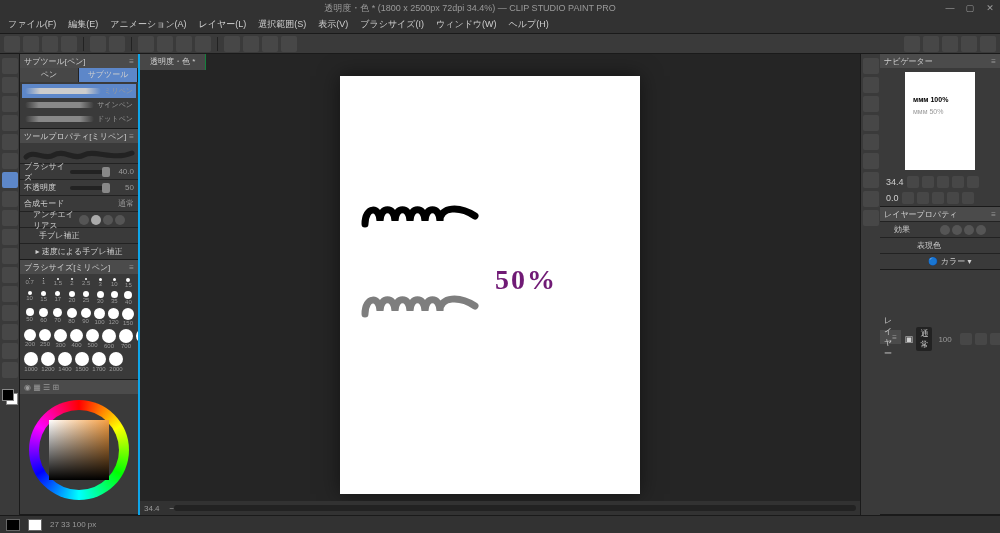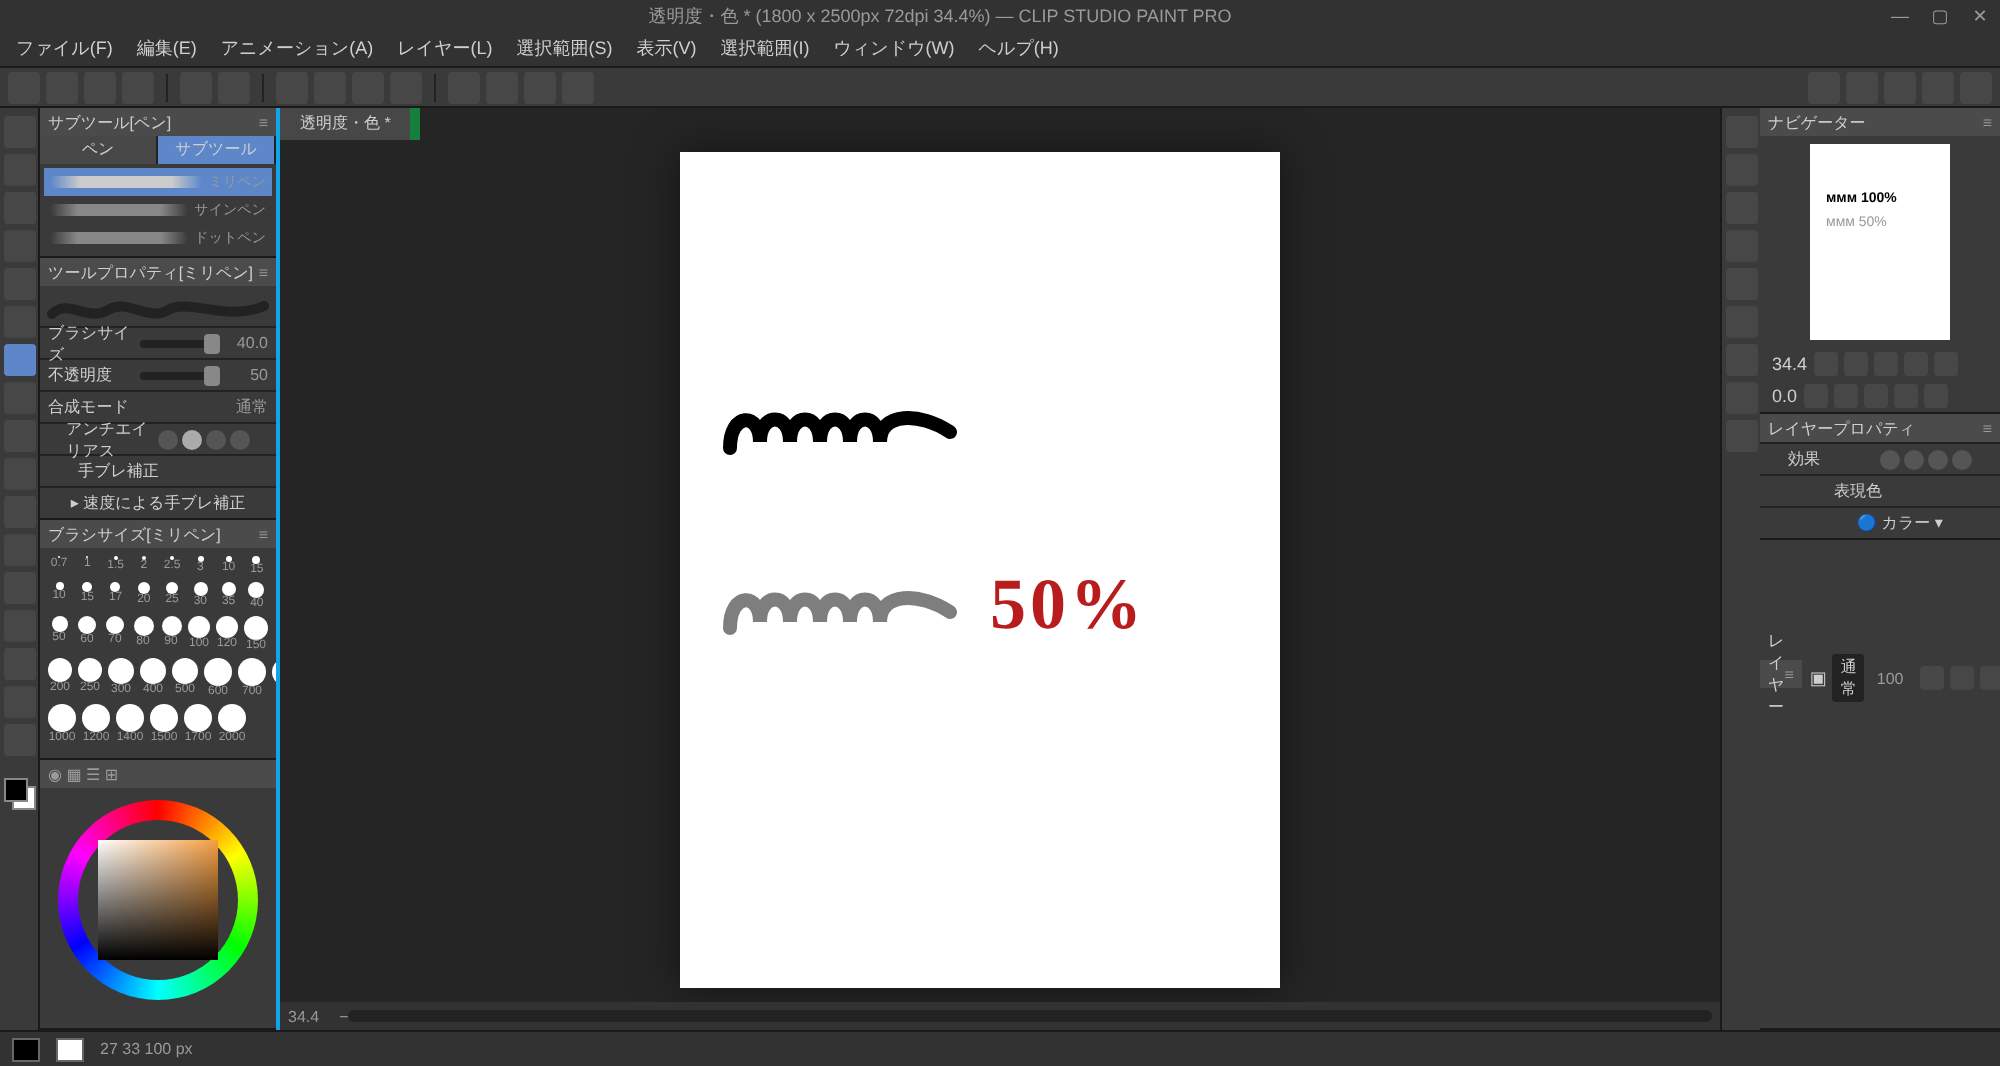--- a/index.html
+++ b/index.html
@@ -49,21 +49,21 @@
   .sizes{padding:4px;}
   .srow{display:flex;gap:3px;margin-bottom:3px;}
   .sdot{width:14px;text-align:center;}
   .sdot .d{width:var(--d);height:var(--d);background:#fff;border-radius:50%;margin:0 auto;}
   .slbl{font-size:6px;color:var(--text-dim);text-align:center;}
   .colorwheel{position:relative;width:110px;height:105px;margin:4px auto;}
   .cwheel{width:100px;height:100px;border-radius:50%;background:conic-gradient(red,yellow,lime,cyan,blue,magenta,red);position:absolute;top:2px;left:5px;}
   .cwheel::after{content:"";position:absolute;inset:10px;border-radius:50%;background:var(--bg2);}
   .csq{position:absolute;top:22px;left:25px;width:60px;height:60px;background:linear-gradient(to top,#000,transparent),linear-gradient(to right,#fff,#f59e42);}
   .canvas-area{flex:1;background:#252525;position:relative;overflow:hidden;}
-  .doc-tab{position:absolute;top:0;left:0;height:16px;background:var(--bg4);padding:0 10px;font-size:8px;line-height:16px;color:var(--text);border-right:5px solid #15803d;}
+  .doc-tab{position:absolute;top:0;left:0;height:16px;background:var(--bg4);padding:0 10px;font-size:8px;line-height:16px;color:var(--text);border-right:1px solid #15803d;}
   .canvas{position:absolute;top:22px;left:200px;width:300px;height:418px;background:#fff;box-shadow:0 0 20px rgba(0,0,0,.5);}
   .scribble{position:absolute;font-family:"Comic Sans MS",cursive;font-weight:bold;}
   .scroll-x{position:absolute;bottom:0;left:0;right:0;height:14px;background:var(--bg3);display:flex;align-items:center;padding:0 4px;font-size:8px;color:var(--text-dim);}
   .scroll-x .zoom{margin-right:10px;}
   .scroll-x .track{flex:1;height:6px;background:#222;border-radius:3px;position:relative;}
   .rightpanels{width:120px;background:var(--bg2);display:flex;flex-direction:column;}
   .nav-thumb{background:#fff;width:70px;height:98px;margin:4px auto;position:relative;font-family:cursive;font-size:8px;color:#000;}
   .nav-thumb .l1{position:absolute;top:24px;left:8px;font-weight:bold;font-size:7px;}
   .nav-thumb .l2{position:absolute;top:36px;left:8px;color:#999;font-size:7px;}
   .nav-ctrl{display:flex;gap:3px;padding:2px 6px;align-items:center;}
@@ -93,21 +93,21 @@
   <div class="winbtn">✕</div>
 </div>
 
 <div class="menubar" id="menubar">
     <span>ファイル(F)</span>
     <span>編集(E)</span>
     <span>アニメーション(A)</span>
     <span>レイヤー(L)</span>
     <span>選択範囲(S)</span>
     <span>表示(V)</span>
-    <span>選択範囲(I)</span>
+    <span>ブラシサイズ(I)</span>
     <span>ウィンドウ(W)</span>
     <span>ヘルプ(H)</span>
   </div>
 
 <div class="icon-row">
   <div class="ib"></div>
   <div class="ib"></div>
   <div class="ib"></div>
   <div class="ib"></div>
   <div class="sep"></div>
@@ -408,21 +408,21 @@
 
   <div class="canvas-area">
     <div class="doc-tab">透明度・色 *</div>
     <div class="canvas">
       <svg class="scribble" style="top:120px;left:20px" width="120" height="40">
           <path d="M5,28 C5,10 20,10 20,25 C20,10 35,10 35,25 C35,10 50,10 50,25 C50,10 65,10 65,25 C65,10 80,10 80,25 C80,10 100,10 115,20" stroke="#000" stroke-width="7" fill="none" stroke-linecap="round"></path>
         </svg>
       <svg class="scribble" style="top:210px;left:20px;opacity:.5" width="120" height="40">
           <path d="M5,28 C5,10 20,10 20,25 C20,10 35,10 35,25 C35,10 50,10 50,25 C50,10 65,10 65,25 C65,10 80,10 80,25 C80,10 100,10 115,20" stroke="#000" stroke-width="7" fill="none" stroke-linecap="round"></path>
         </svg>
-      <div class="scribble" style="top:205px;left:155px;font-size:36px;color:#b91c1c;letter-spacing:2px">50%</div>
+      <div class="scribble" style="top:188px;left:155px;font-size:28px;color:#701a75;letter-spacing:2px">50%</div>
     </div>
     <div class="scroll-x">
       <span class="zoom">34.4</span>
       <span>−</span>
       <div class="track"></div>
     </div>
   </div>
 
   <div class="toolcol r">
     <div class="tbtn"></div>

